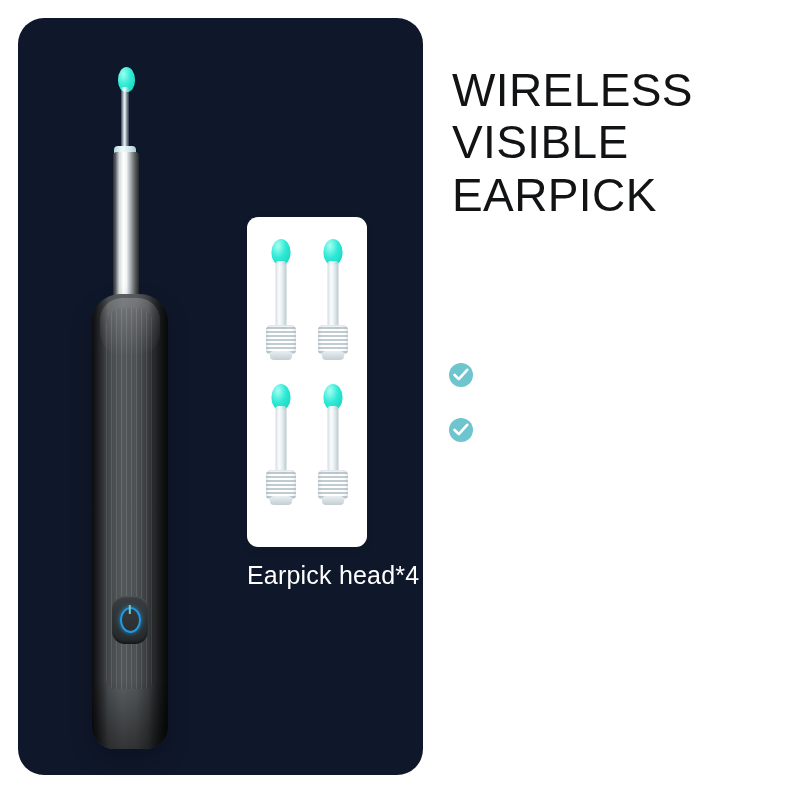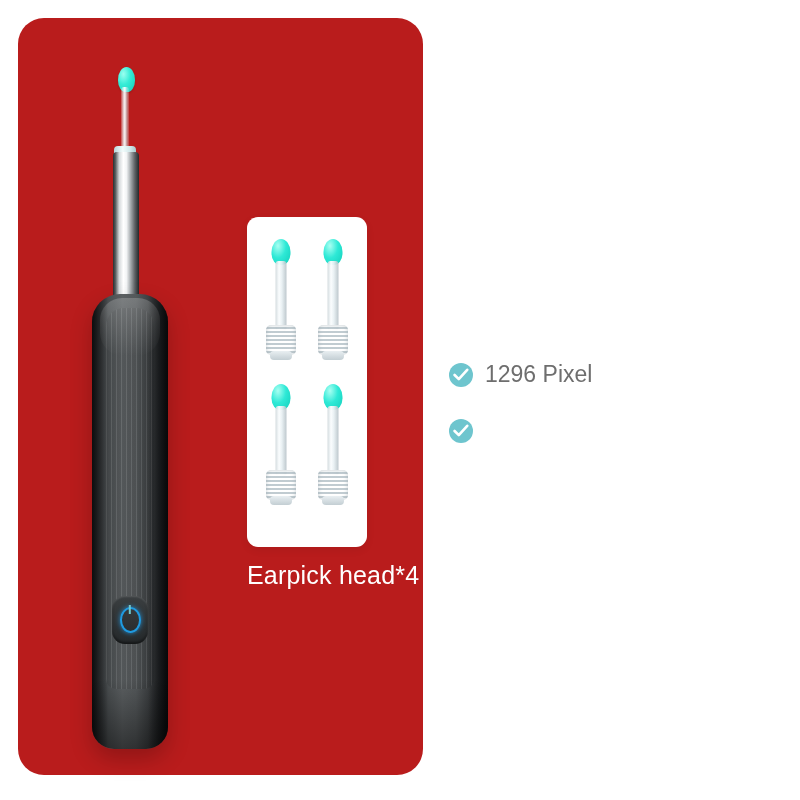--- a/index.html
+++ b/index.html
@@ -9,21 +9,21 @@
     font-family:"Liberation Sans", sans-serif;
     overflow:hidden;
     position:relative;
   }
   .stage{position:absolute;inset:0;width:800px;height:800px;}
 
   
   .hero-panel{
     position:absolute;left:18px;top:18px;
     width:405px;height:757px;
-    background:#b91c1c;
+    background:#0f172a;
     border-radius:26px;
   }
 
   
   .device{position:absolute;left:0;top:0;width:405px;height:757px;}
 
   
   .tip-scoop{
     position:absolute;left:100px;top:49px;
     width:17px;height:25px;
@@ -236,29 +236,33 @@
           <div class="pick-tip"></div>
           <div class="pick-shaft"></div>
           <div class="pick-base"></div>
         </div>
       </div>
     </div>
 
     <div class="acc-caption">Earpick head*4</div>
   </div>
 
+  <div class="headline">
+    <span>WIRELESS</span>
+    <span>VISIBLE</span>
+    <span>EARPICK</span>
+  </div>
 
   <div class="features">
     <div class="feature">
       <div class="check">
         <svg width="16" height="14" viewBox="0 0 16 14" aria-hidden="true">
           <path d="M1.6 7.0 L5.8 11.2 L14.2 1.8" fill="none" stroke="#ffffff" stroke-width="2.6" stroke-linecap="round" stroke-linejoin="round"></path>
         </svg>
       </div>
-      <div class="feature-text">1296 Pixel</div>
     </div>
 
     <div class="feature">
       <div class="check">
         <svg width="16" height="14" viewBox="0 0 16 14" aria-hidden="true">
           <path d="M1.6 7.0 L5.8 11.2 L14.2 1.8" fill="none" stroke="#ffffff" stroke-width="2.6" stroke-linecap="round" stroke-linejoin="round"></path>
         </svg>
       </div>
     </div>
 

